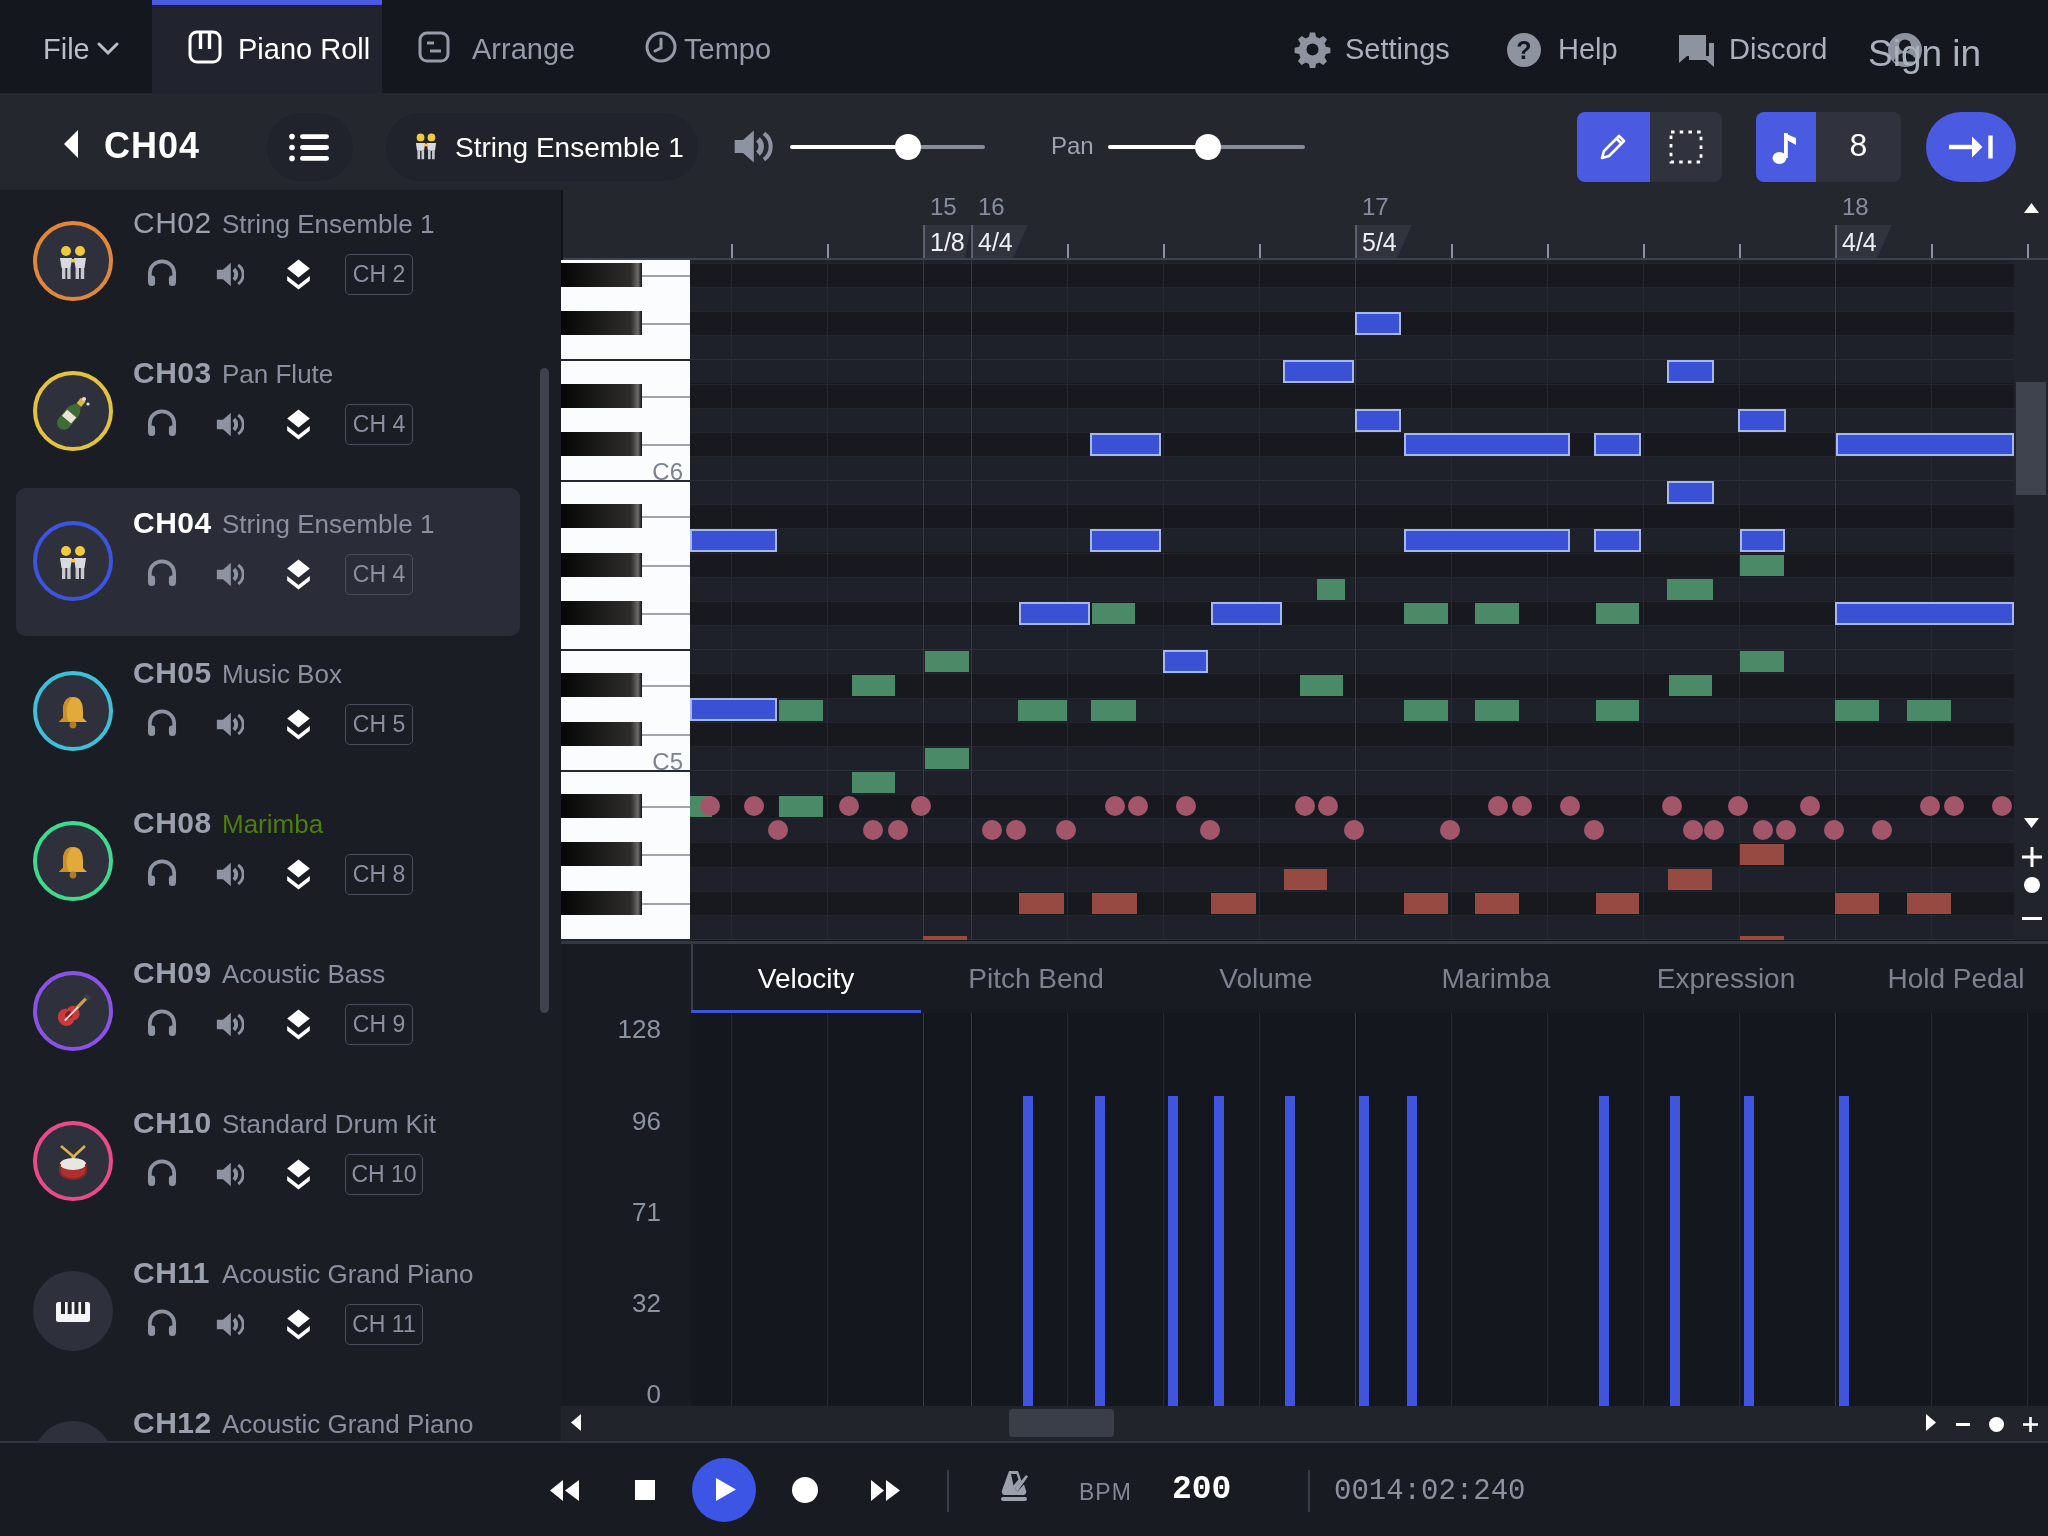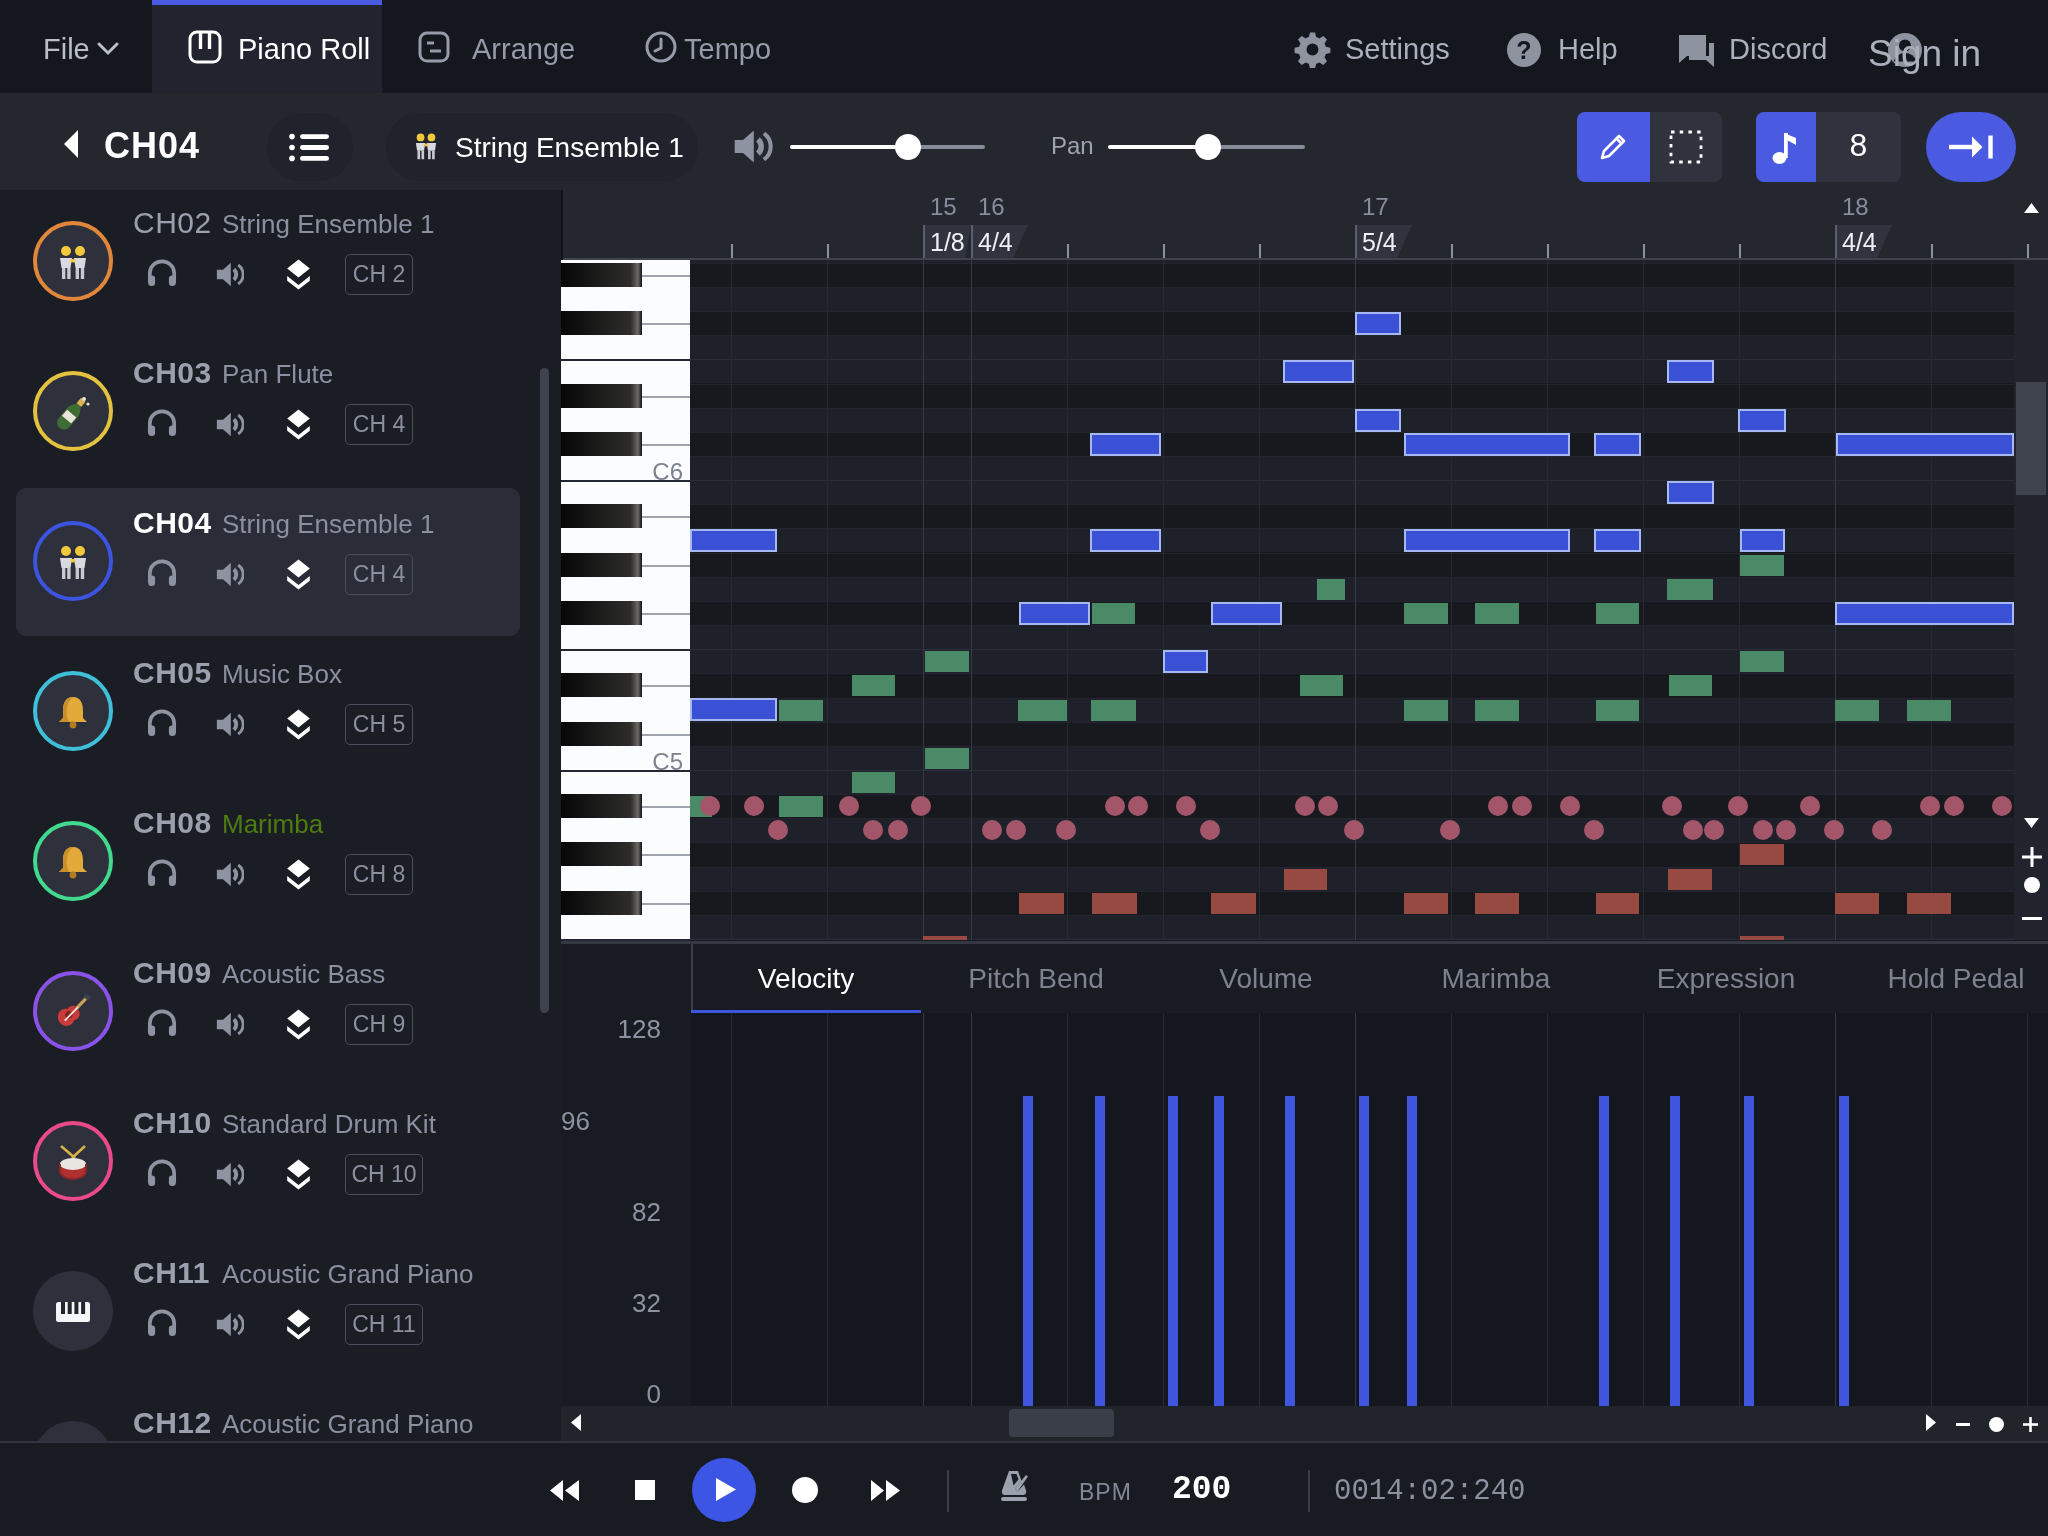--- a/index.html
+++ b/index.html
@@ -601,22 +601,22 @@
 <div class="a" style="left:1259px;top:1013px;width:1px;height:393px;background:#262934"></div>
 <div class="a" style="left:1355px;top:1013px;width:1px;height:393px;background:#363a45"></div>
 <div class="a" style="left:1451px;top:1013px;width:1px;height:393px;background:#262934"></div>
 <div class="a" style="left:1547px;top:1013px;width:1px;height:393px;background:#262934"></div>
 <div class="a" style="left:1643px;top:1013px;width:1px;height:393px;background:#262934"></div>
 <div class="a" style="left:1739px;top:1013px;width:1px;height:393px;background:#262934"></div>
 <div class="a" style="left:1835px;top:1013px;width:1px;height:393px;background:#363a45"></div>
 <div class="a" style="left:1931px;top:1013px;width:1px;height:393px;background:#262934"></div>
 <div class="a" style="left:2027px;top:1013px;width:1px;height:393px;background:#262934"></div>
 <div class="a" style="left:561px;top:1014px;width:100px;text-align:right;font-size:26px;color:#8b92a0">128</div>
-<div class="a" style="left:561px;top:1106px;width:100px;font-size:26px;color:#8b92a0">96</div>
-<div class="a" style="left:561px;top:1197px;width:100px;text-align:right;font-size:26px;color:#8b92a0">82</div>
+<div class="a" style="left:561px;top:1106px;width:100px;text-align:right;font-size:26px;color:#8b92a0">96</div>
+<div class="a" style="left:561px;top:1197px;width:100px;text-align:right;font-size:26px;color:#8b92a0">71</div>
 <div class="a" style="left:561px;top:1288px;width:100px;text-align:right;font-size:26px;color:#8b92a0">32</div>
 <div class="a" style="left:561px;top:1379px;width:100px;text-align:right;font-size:26px;color:#8b92a0">0</div>
 <div class="a" style="left:1023px;top:1096px;width:10px;height:310px;background:#3f55dd"></div>
 <div class="a" style="left:1095px;top:1096px;width:10px;height:310px;background:#3f55dd"></div>
 <div class="a" style="left:1168px;top:1096px;width:10px;height:310px;background:#3f55dd"></div>
 <div class="a" style="left:1214px;top:1096px;width:10px;height:310px;background:#3f55dd"></div>
 <div class="a" style="left:1285px;top:1096px;width:10px;height:310px;background:#3f55dd"></div>
 <div class="a" style="left:1359px;top:1096px;width:10px;height:310px;background:#3f55dd"></div>
 <div class="a" style="left:1407px;top:1096px;width:10px;height:310px;background:#3f55dd"></div>
 <div class="a" style="left:1599px;top:1096px;width:10px;height:310px;background:#3f55dd"></div>

